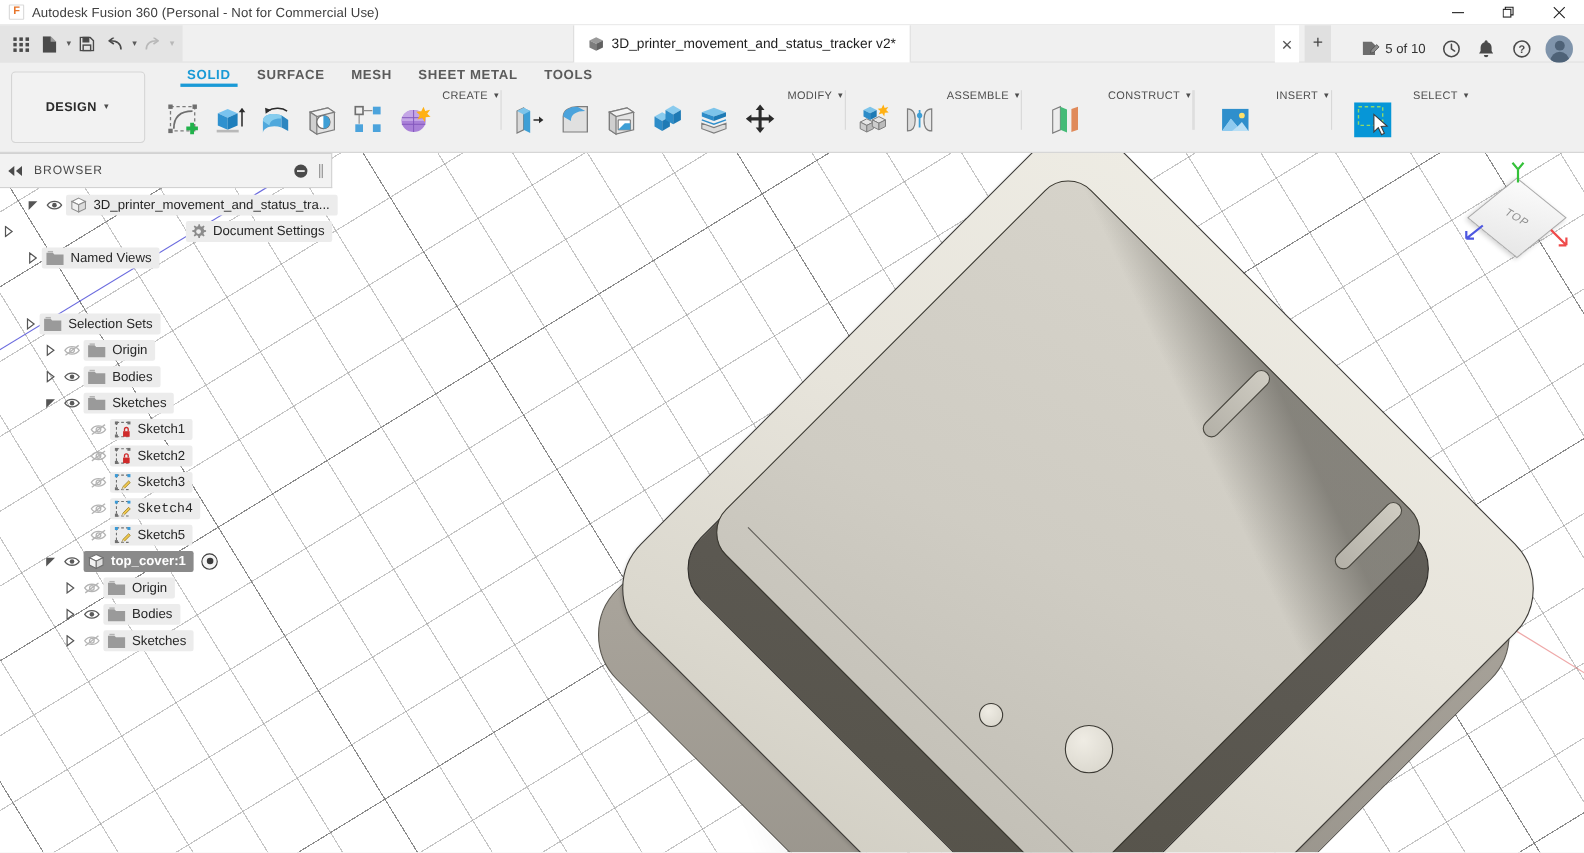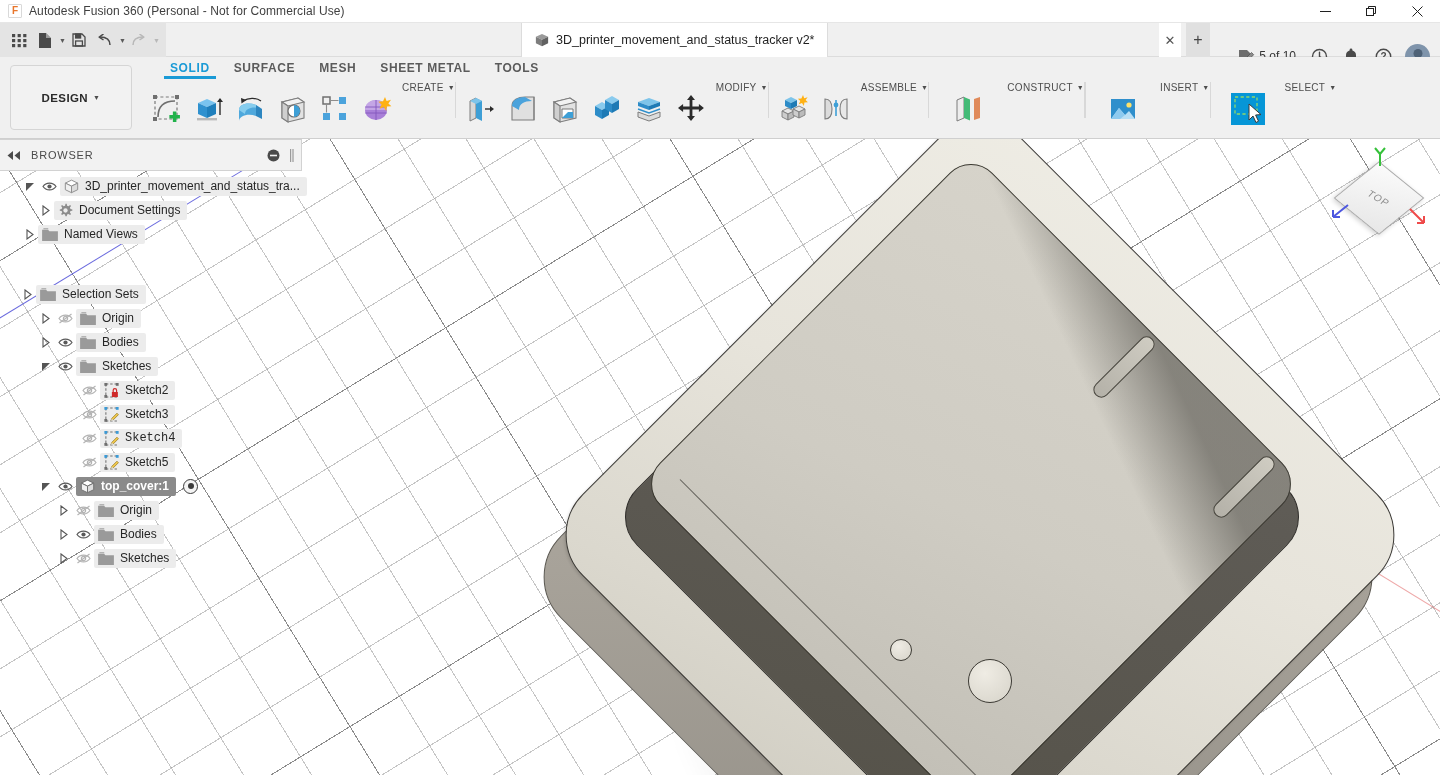--- a/index.html
+++ b/index.html
@@ -54,21 +54,21 @@
     display:flex;align-items:center;justify-content:center;
     font-size:13px;color:#555;background:#ffffff;
   }
   #tab-new{
     position:absolute;left:1186px;top:0;height:34px;width:24px;
     display:flex;align-items:center;justify-content:center;
     font-size:16px;color:#444;background:#e0e0e0;
   }
 
   #tabright{
-    position:absolute;right:0;top:16px;height:34px;display:flex;align-items:center;gap:2px;
+    position:absolute;right:0;top:4px;height:34px;display:flex;align-items:center;gap:2px;
     padding-right:10px;
   }
   #jobstatus{ display:flex;align-items:center;gap:4px;padding:0 6px;height:28px;}
   #jobstatus span{ font-size:12px;color:#333; }
   .tr-btn{ width:30px;height:30px;display:flex;align-items:center;justify-content:center;color:#4a4a4a;}
   #avatar{
     width:25px;height:25px;border-radius:50%;
     background:#7f94ab;margin-left:5px;overflow:hidden;position:relative;
   }
   #avatar:after{
@@ -725,21 +725,21 @@
         <span class="hit">
           <svg width="15" height="15" viewBox="0 0 16 16">
             <path d="M8 1.2 L14.6 4.4 L8 7.6 L1.4 4.4 z" fill="#fff" stroke="#8d8d8d"></path>
             <path d="M1.4 4.4 L8 7.6 V14.6 L1.4 11.4 z" fill="#f0f0f0" stroke="#8d8d8d"></path>
             <path d="M14.6 4.4 L8 7.6 V14.6 L14.6 11.4 z" fill="#dcdcdc" stroke="#8d8d8d"></path>
           </svg>
           <span class="nm">3D_printer_movement_and_status_tra...</span>
         </span>
       </div>
 
-      <div class="row" style="padding-left:38px;">
+      <div class="row" style="justify-content:space-between;">
         <span class="arrow">
           <svg width="11" height="11" viewBox="0 0 11 11" fill="none" stroke="#555" stroke-width="1.1">
               <path d="M2 1 L8 5.5 L2 10 z"></path>
             </svg>
         </span>
         <span class="hit">
           <svg width="15" height="15" viewBox="0 0 16 16" fill="#8c8c8c">
             <path d="M8 0.8 l1.3 0 l.4 2 a5.4 5.4 0 0 1 1.5 .6 l1.7 -1.2 l1 1 l-1.2 1.7 a5.4 5.4 0 0 1 .6 1.5 l2 .4 l0 1.4 l-2 .4 a5.4 5.4 0 0 1 -.6 1.5 l1.2 1.7 l-1 1 l-1.7 -1.2 a5.4 5.4 0 0 1 -1.5 .6 l-.4 2 l-1.4 0 l-.4 -2 a5.4 5.4 0 0 1 -1.5 -.6 l-1.7 1.2 l-1 -1 l1.2 -1.7 a5.4 5.4 0 0 1 -.6 -1.5 l-2 -.4 l0 -1.4 l2 -.4 a5.4 5.4 0 0 1 .6 -1.5 l-1.2 -1.7 l1 -1 l1.7 1.2 a5.4 5.4 0 0 1 1.5 -.6 z"></path>
             <circle cx="8" cy="8" r="2.3" fill="#ececec"></circle>
           </svg>
@@ -851,20 +851,40 @@
         </span>
         <span class="hit">
           <svg width="15" height="15" viewBox="0 0 16 16">
             <path d="M2 1 V15 M2 1 H14 M2 15 H14" stroke="#6f6f6f" stroke-width="1.1" fill="none" stroke-dasharray="2.6 2"></path>
             <rect x="0.4" y="0" width="3" height="3" fill="#6f6f6f"></rect>
               <rect x="0.4" y="12.8" width="3" height="3" fill="#6f6f6f"></rect>
             <rect x="12.6" y="0" width="3" height="3" fill="#6f6f6f"></rect>
             <rect x="8.4" y="9.6" width="6.4" height="5.4" fill="#cf2a2a"></rect>
             <path d="M9.8 9.6 V7.8 a1.8 1.8 0 0 1 3.6 0 V9.6" fill="none" stroke="#cf2a2a" stroke-width="1.3"></path>
           </svg>
+          <span class="nm">Sketch1</span>
+        </span>
+      </div>
+      <div class="row" style="padding-left:78px;">
+        <span class="eye">
+          <svg width="15" height="11" viewBox="0 0 15 11" fill="none" stroke="#b4b4b4" stroke-width="1.2">
+            <path d="M1 5.5 C4 1 11 1 14 5.5 C11 10 4 10 1 5.5 z"></path>
+              <circle cx="7.5" cy="5.5" r="2.1"></circle>
+              <path d="M1.5 10 L13.5 1"></path>
+          </svg>
+        </span>
+        <span class="hit">
+          <svg width="15" height="15" viewBox="0 0 16 16">
+            <path d="M2 1 V15 M2 1 H14 M2 15 H14" stroke="#6f6f6f" stroke-width="1.1" fill="none" stroke-dasharray="2.6 2"></path>
+            <rect x="0.4" y="0" width="3" height="3" fill="#6f6f6f"></rect>
+              <rect x="0.4" y="12.8" width="3" height="3" fill="#6f6f6f"></rect>
+            <rect x="12.6" y="0" width="3" height="3" fill="#6f6f6f"></rect>
+            <rect x="8.4" y="9.6" width="6.4" height="5.4" fill="#cf2a2a"></rect>
+            <path d="M9.8 9.6 V7.8 a1.8 1.8 0 0 1 3.6 0 V9.6" fill="none" stroke="#cf2a2a" stroke-width="1.3"></path>
+          </svg>
           <span class="nm">Sketch2</span>
         </span>
       </div>
 
       <div class="row" style="padding-left:78px;">
         <span class="eye">
           <svg width="15" height="11" viewBox="0 0 15 11" fill="none" stroke="#b4b4b4" stroke-width="1.2">
             <path d="M1 5.5 C4 1 11 1 14 5.5 C11 10 4 10 1 5.5 z"></path>
               <circle cx="7.5" cy="5.5" r="2.1"></circle>
               <path d="M1.5 10 L13.5 1"></path>

